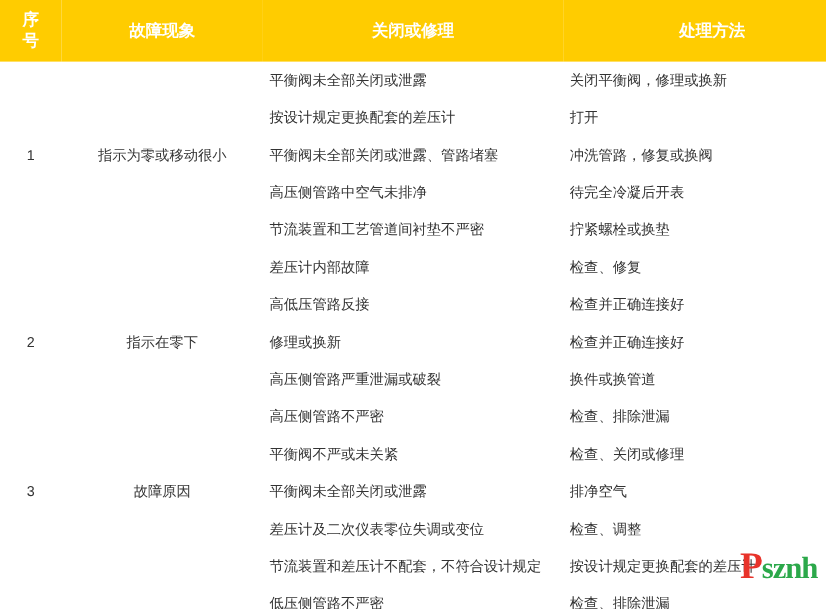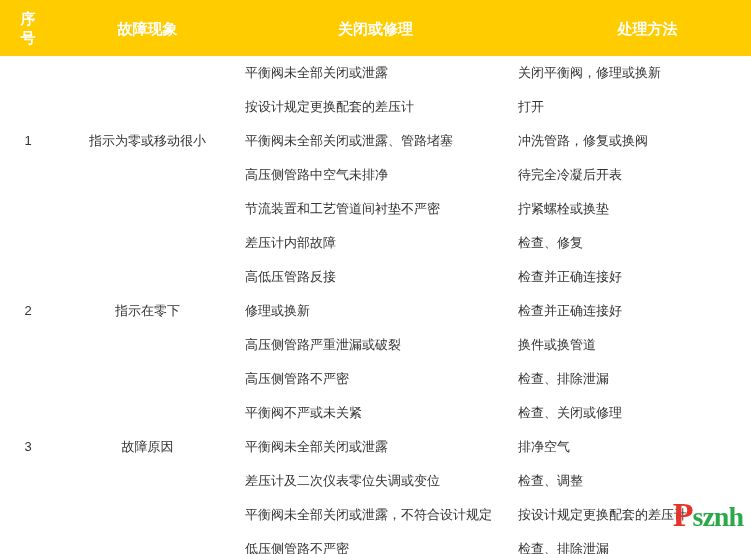--- a/index.html
+++ b/index.html
@@ -164,21 +164,21 @@
       </tr>
       <tr>
         <td class="cell-no"></td>
         <td class="cell-phen"></td>
         <td class="cell-cause">差压计及二次仪表零位失调或变位</td>
         <td class="cell-fix">检查、调整</td>
       </tr>
       <tr>
         <td class="cell-no"></td>
         <td class="cell-phen"></td>
-        <td class="cell-cause">平衡阀未全部关闭或泄露，不符合设计规定</td>
+        <td class="cell-cause">节流装置和差压计不配套，不符合设计规定</td>
         <td class="cell-fix">按设计规定更换配套的差压计</td>
       </tr>
       <tr>
         <td class="cell-no"></td>
         <td class="cell-phen"></td>
         <td class="cell-cause">低压侧管路不严密</td>
         <td class="cell-fix">检查、排除泄漏</td>
       </tr>
     </tbody>
 </table>

